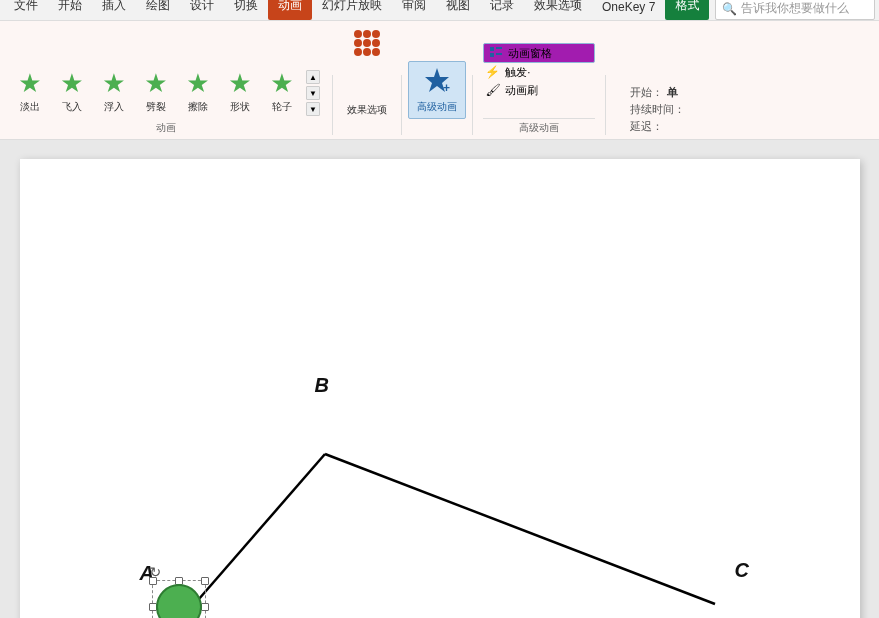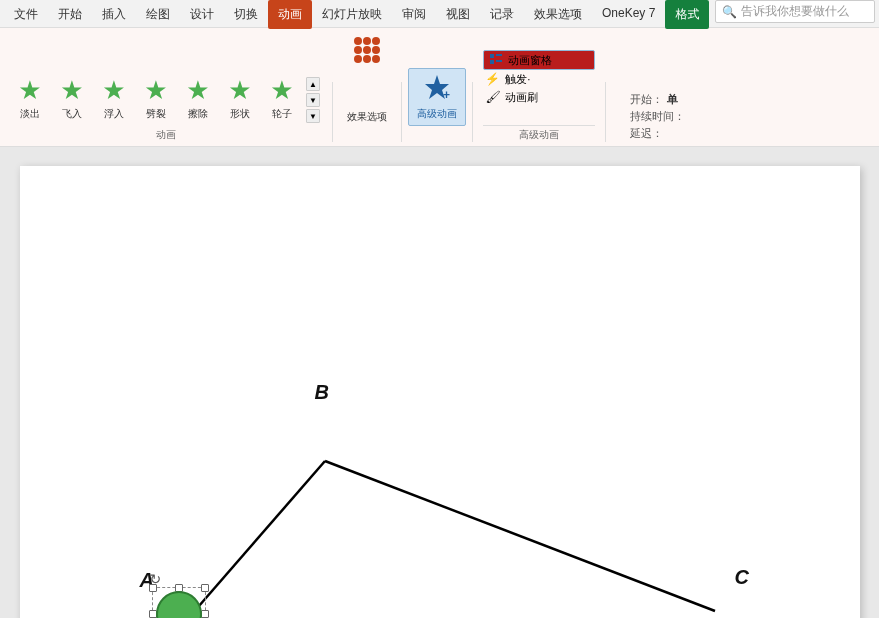--- a/index.html
+++ b/index.html
@@ -1,23 +1,23 @@
 <!DOCTYPE html>
 <html><head>
   <meta charset="utf-8">
   <style>
     * { margin: 0; padding: 0; box-sizing: border-box; }
     body { font-family: 'Microsoft YaHei', SimSun, sans-serif; font-size: 12px; background: #f0f0f0; width: 879px; height: 618px; overflow: hidden; }
 
     
     .menu-bar {
       display: flex;
-      align-items: flex-start;
+      align-items: flex-end;
       background: #f2f2f2;
-      height: 28px;
+      height: 21px;
       border-bottom: 1px solid #ddd;
       padding: 0 4px;
     }
     .menu-item {
       padding: 6px 10px;
       cursor: pointer;
       font-size: 12px;
       color: #333;
       border-radius: 2px;
       white-space: nowrap;
@@ -417,21 +417,21 @@
           </svg>
         </div>
         <div class="label">高级动画</div>
       </div>
       <div class="ribbon-group-label" style="width:56px;">&nbsp;</div>
     </div>
 
     <div class="ribbon-sep"></div>
 
     <div class="adv-group">
-      <div class="adv-row animation-pane-btn" style="background:#b91c1c; border:1px solid #90b8d8; border-radius:2px; padding: 1px 4px;">
+      <div class="adv-row animation-pane-btn" style="background:#a21caf; border:1px solid #90b8d8; border-radius:2px; padding: 1px 4px;">
         <div class="adv-icon">
           <svg width="14" height="14" viewBox="0 0 14 14">
             <rect x="1" y="1" width="4" height="4" fill="#2060a0"></rect>
             <rect x="7" y="1" width="6" height="2" fill="#2060a0"></rect>
             <rect x="1" y="7" width="4" height="4" fill="#2060a0"></rect>
             <rect x="7" y="7" width="6" height="2" fill="#2060a0"></rect>
           </svg>
         </div>
         <span>动画窗格</span>
       </div>

